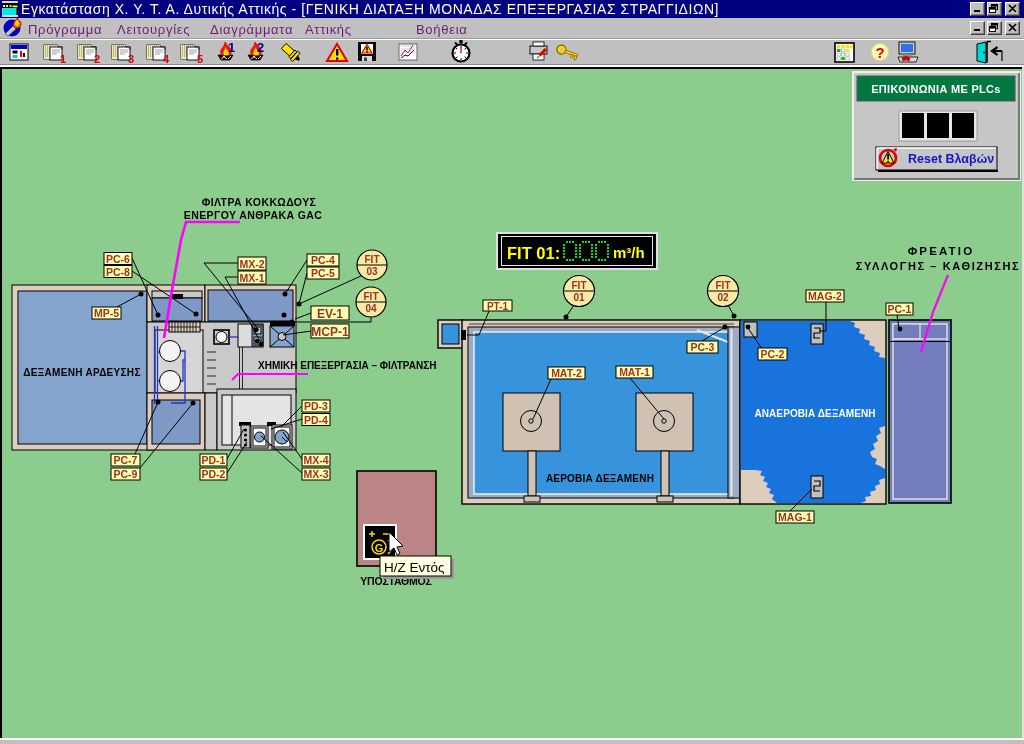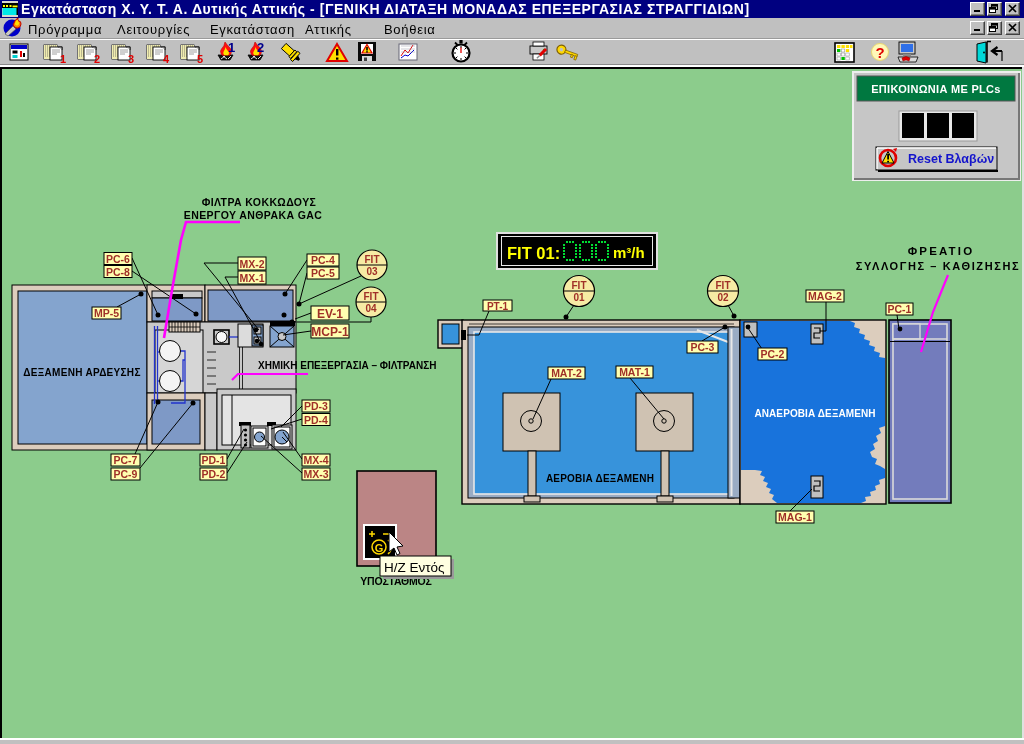--- a/index.html
+++ b/index.html
@@ -1,38 +1,38 @@
 <!DOCTYPE html>
 <html><head><meta charset="utf-8"><style>
 *{margin:0;padding:0;box-sizing:border-box}
 html,body{width:1024px;height:744px;overflow:hidden;font-family:"Liberation Sans",sans-serif;background:#c0c0c0}
 #page{position:relative;width:1024px;height:744px}
 .abs{position:absolute}
 #titlebar{left:0;top:0;width:1024px;height:18px;background:#000080;z-index:10}
-#titletext{left:21px;top:1px;z-index:15;color:#fff;font-size:14px;font-weight:bold;white-space:nowrap;letter-spacing:0.55px}
+#titletext{left:21px;top:1px;z-index:15;color:#fff;font-size:14px;font-weight:normal;white-space:nowrap;letter-spacing:0.55px}
 #menubar{left:0;top:18px;width:1024px;height:20px;background:#c0c0c0;z-index:10}
-.menuitem{top:22px;z-index:15;color:#000000;font-size:13px;white-space:nowrap;letter-spacing:0.7px}
+.menuitem{top:22px;z-index:15;color:#701a75;font-size:13px;white-space:nowrap;letter-spacing:0.7px}
 #toolbar{left:0;top:38px;width:1024px;height:29px;background:#c0c0c0;border-top:1px solid #9a9a9a;box-shadow:inset 0 1px 0 #fff,inset 0 -2px 0 #fff,inset 0 -3px 0 #8a8a8a;z-index:10}
 #canvas{left:0;top:67px;width:1022px;height:671px;background:#8CCC8C;border-top:2px solid #000;border-left:2px solid #000;z-index:1}
 #statusbar{left:0;top:738px;width:1024px;height:6px;background:#c0c0c0;border-top:2px solid #fff;z-index:10}
 #rightedge{left:1022px;top:67px;width:2px;height:671px;background:#E0E0E0;z-index:2}
 .winbtn{width:15px;height:13.5px;background:#c0c0c0;border-top:1px solid #fff;border-left:1px solid #fff;border-right:1px solid #404040;border-bottom:1px solid #404040;box-shadow:inset -1px -1px 0 #808080;display:flex;align-items:center;justify-content:center}
 svg{display:block}
 svg text{font-family:"Liberation Sans",sans-serif}
 </style></head>
 <body>
 <div id="page">
   <div class="abs" id="titlebar"></div>
   <div class="abs" id="titletext">Εγκατάσταση Χ. Υ. Τ. Α. Δυτικής Αττικής - [ΓΕΝΙΚΗ ΔΙΑΤΑΞΗ ΜΟΝΑΔΑΣ ΕΠΕΞΕΡΓΑΣΙΑΣ ΣΤΡΑΓΓΙΔΙΩΝ]</div>
   <div class="abs" id="menubar"></div>
   <div class="abs menuitem" style="left:28px">Πρόγραμμα</div>
   <div class="abs menuitem" style="left:117px">Λειτουργίες</div>
-  <div class="abs menuitem" style="left:210px">Εγκατάσταση</div>
+  <div class="abs menuitem" style="left:210px">Διαγράμματα</div>
   <div class="abs menuitem" style="left:305px">Αττικής</div>
-  <div class="abs menuitem" style="left:384px">Βοήθεια</div>
+  <div class="abs menuitem" style="left:416px">Βοήθεια</div>
   <div class="abs" id="toolbar"></div>
   <svg class="abs" style="left:0;top:0;z-index:20" width="1024" height="67" viewBox="0 0 1024 67">
 
     <rect x="2" y="1" width="16" height="16" fill="#D8D8D0"></rect>
     <rect x="2" y="3" width="16" height="5" fill="#000"></rect>
     <rect x="3" y="5" width="2" height="2" fill="#ff0"></rect>
       <rect x="6" y="5" width="2" height="2" fill="#ff0"></rect>
       <rect x="9.5" y="5" width="2" height="2" fill="#ff0"></rect>
       <rect x="12.5" y="5.5" width="5" height="1.8" fill="#ff0"></rect>
     <rect x="2.5" y="8" width="15" height="7" fill="#00E8E8"></rect>

